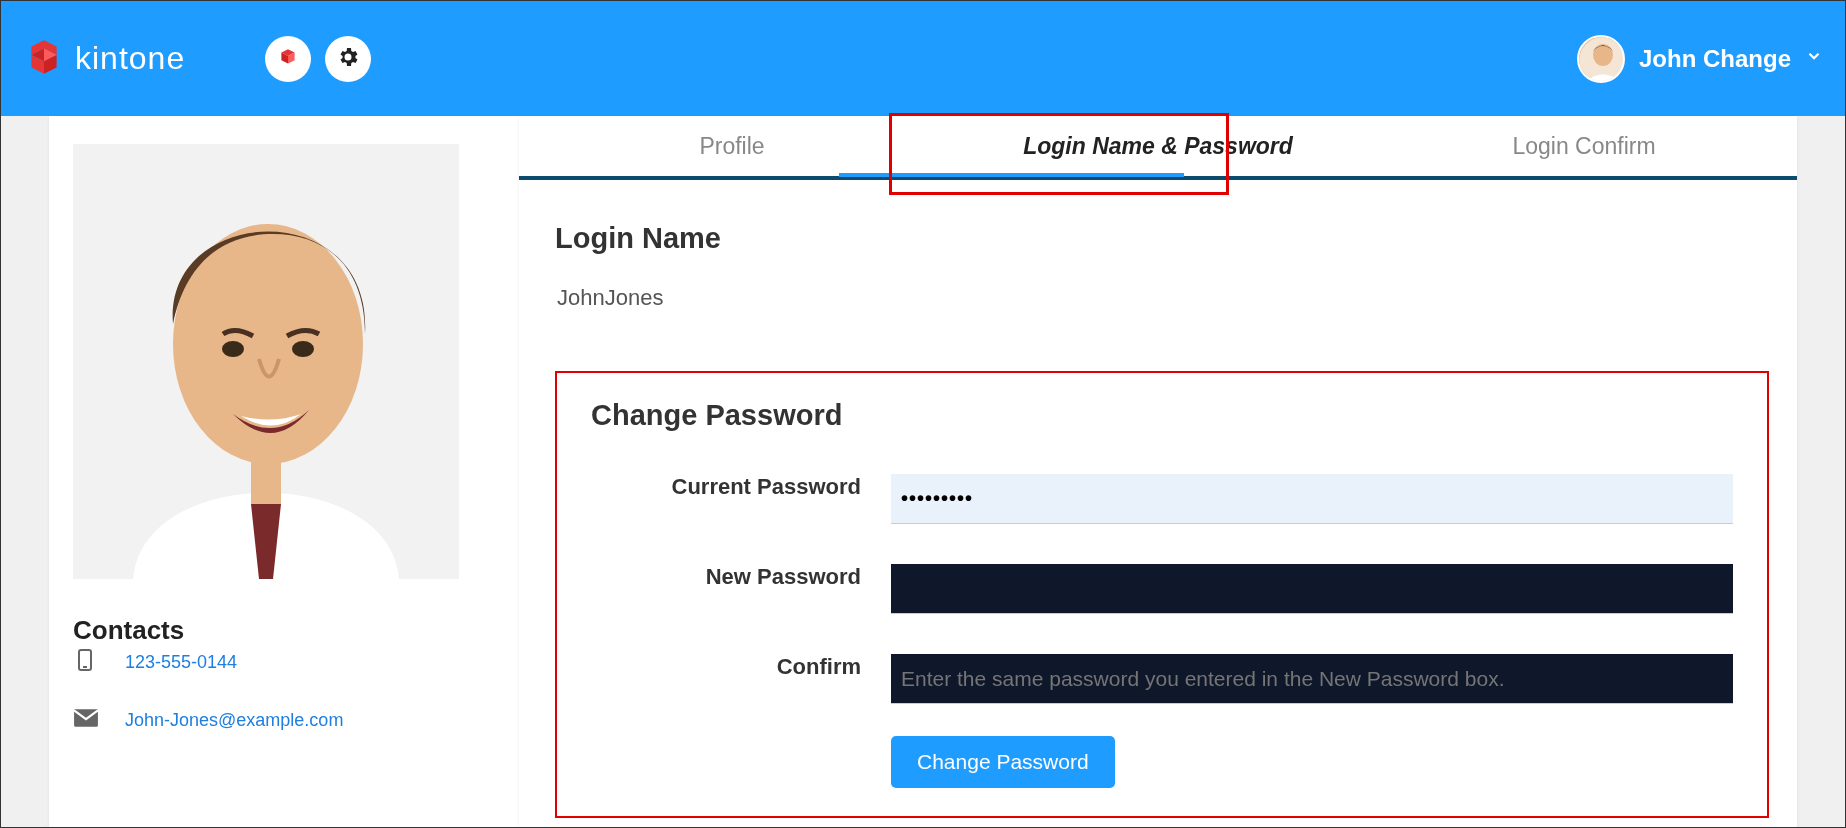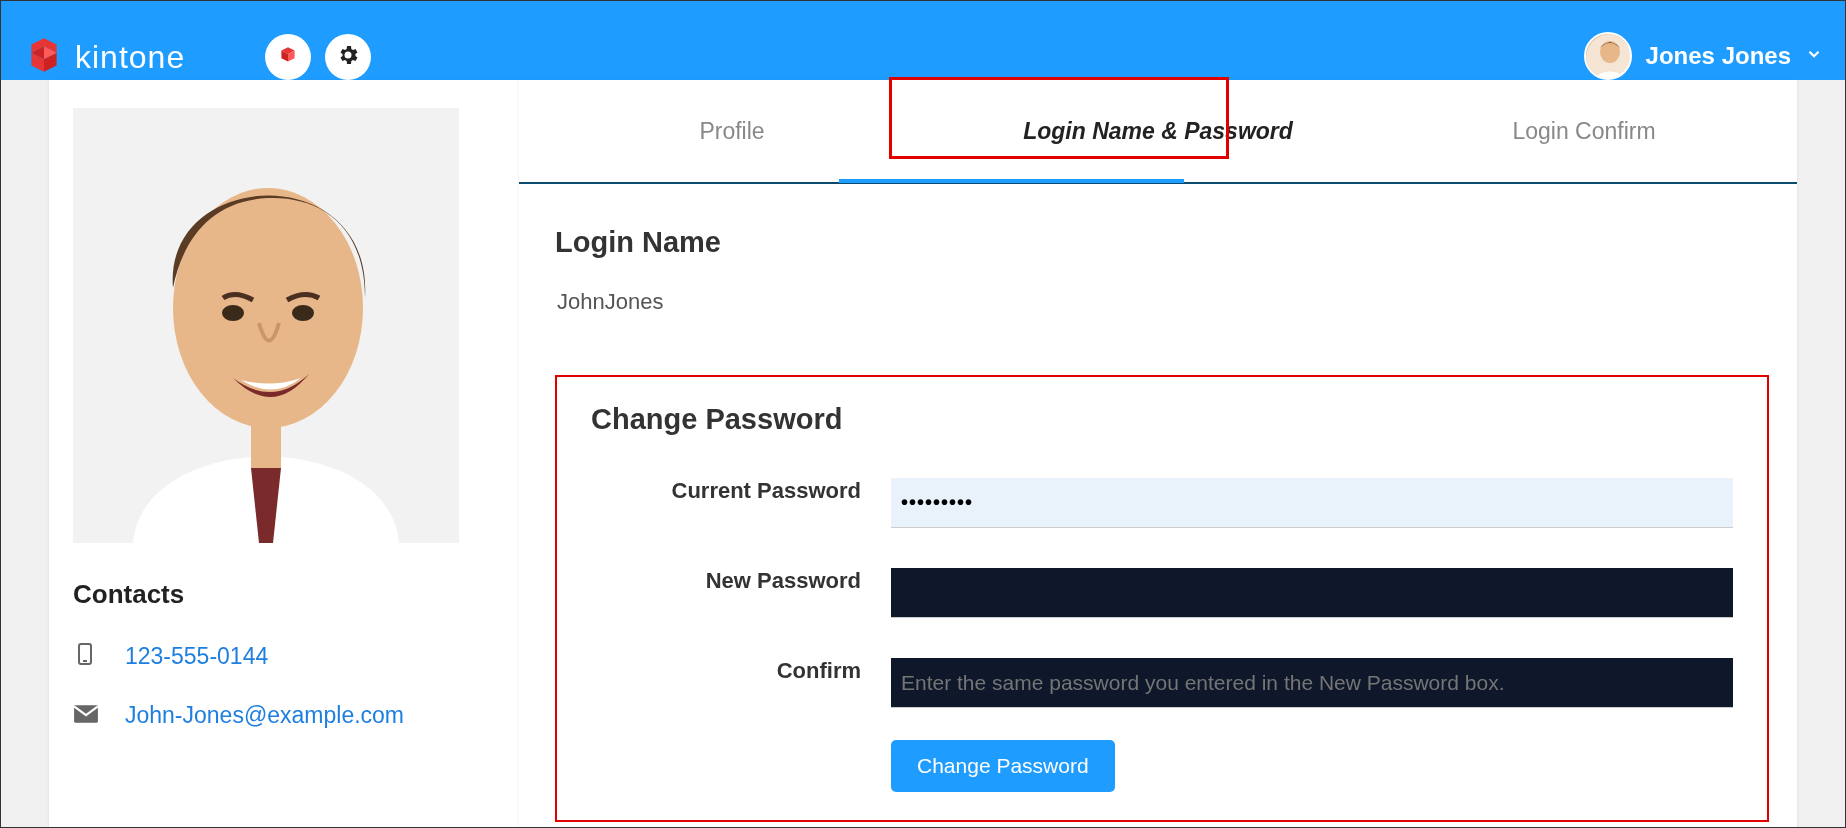--- a/index.html
+++ b/index.html
@@ -6,23 +6,23 @@
   body {
     font-family: -apple-system, BlinkMacSystemFont, "Segoe UI", Arial, sans-serif;
     background: #f0f0f0;
     width: 1846px;
     height: 828px;
     overflow: hidden;
     border: 1px solid #333;
   }
   .header {
     background: #1e9cff;
-    height: 79px;
+    height: 115px;
     display: flex;
-    align-items: flex-end;
+    align-items: center;
     padding: 0 22px;
     color: #fff;
   }
   .logo-area { display: flex; align-items: center; gap: 10px; }
   .logo-icon {
     width: 42px; height: 42px;
   }
   .brand {
     font-size: 32px;
     font-weight: 400;
@@ -56,34 +56,34 @@
     padding: 28px 24px;
     box-shadow: 0 1px 3px rgba(0,0,0,0.08);
   }
   .profile-photo {
     width: 386px; height: 435px;
     background: linear-gradient(180deg, #e6e6e6 0%, #ffffff 100%);
     margin-bottom: 36px;
     display:flex; align-items:center; justify-content:center;
     overflow:hidden;
   }
-  .contacts-title { font-size: 26px; font-weight: 700; color: #222; margin-bottom: 30px; }
+  .contacts-title { font-size: 26px; font-weight: 700; color: #222; }
   .contact-row { display: flex; align-items: center; gap: 24px; margin-bottom: 30px; }
   .contact-icon { width: 28px; color: #666; }
-  .contact-link { color: #1e7fe0; font-size: 23px; text-decoration: none; }
+  .contact-link { color: #1e7fe0; font-size: 18px; text-decoration: none; }
 
   .main {
     flex: 1;
     background: #fff;
     box-shadow: 0 1px 3px rgba(0,0,0,0.08);
   }
   .tabs {
     display: flex;
-    height: 104px;
-    border-bottom: 2px solid #0c4a6e;
+    height: 64px;
+    border-bottom: 4px solid #0c4a6e;
     position: relative;
   }
   .tab {
     flex: 1;
     display: flex; align-items: center; justify-content: center;
     font-size: 23px; color: #888; font-weight: 500;
     cursor: pointer;
   }
   .tab.active { color: #222; font-weight: 700; font-style: italic; }
   .tab-underline {
@@ -187,21 +187,21 @@
   </div>
   <div class="user-menu">
     <span class="avatar-small">
       <svg viewBox="0 0 48 48" width="48" height="48">
         <circle cx="24" cy="24" r="24" fill="#f4e5d5"></circle>
         <ellipse cx="24" cy="18" rx="10" ry="11" fill="#e7b78a"></ellipse>
         <path d="M8 48 C10 34 38 34 40 48 Z" fill="#ffffff"></path>
         <path d="M14 14 Q24 4 34 14 Q32 10 24 8 Q16 10 14 14Z" fill="#6a4a30"></path>
       </svg>
     </span>
-    <span>Jones Jones</span>
+    <span>John Change</span>
     <span class="chev">
       <svg width="18" height="18" viewBox="0 0 24 24" fill="none" stroke="#fff" stroke-width="3">
         <polyline points="6 9 12 15 18 9"></polyline>
       </svg>
     </span>
   </div>
 </div>
 
 <div class="body-row">
 

